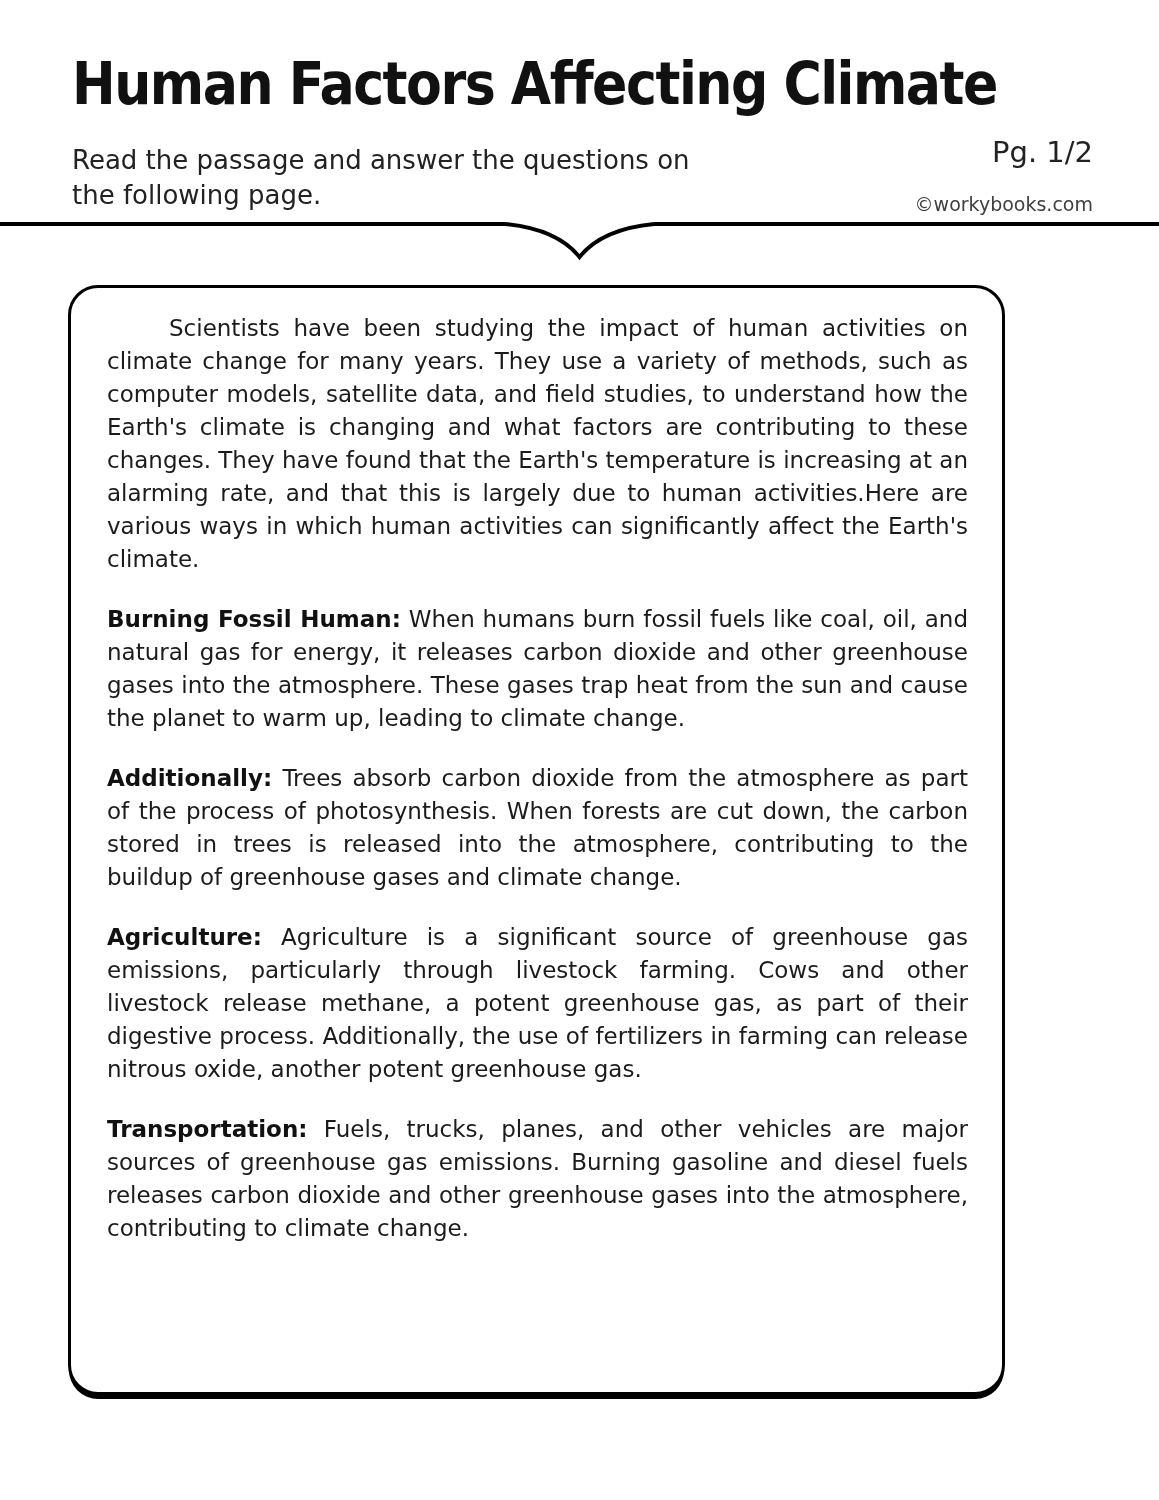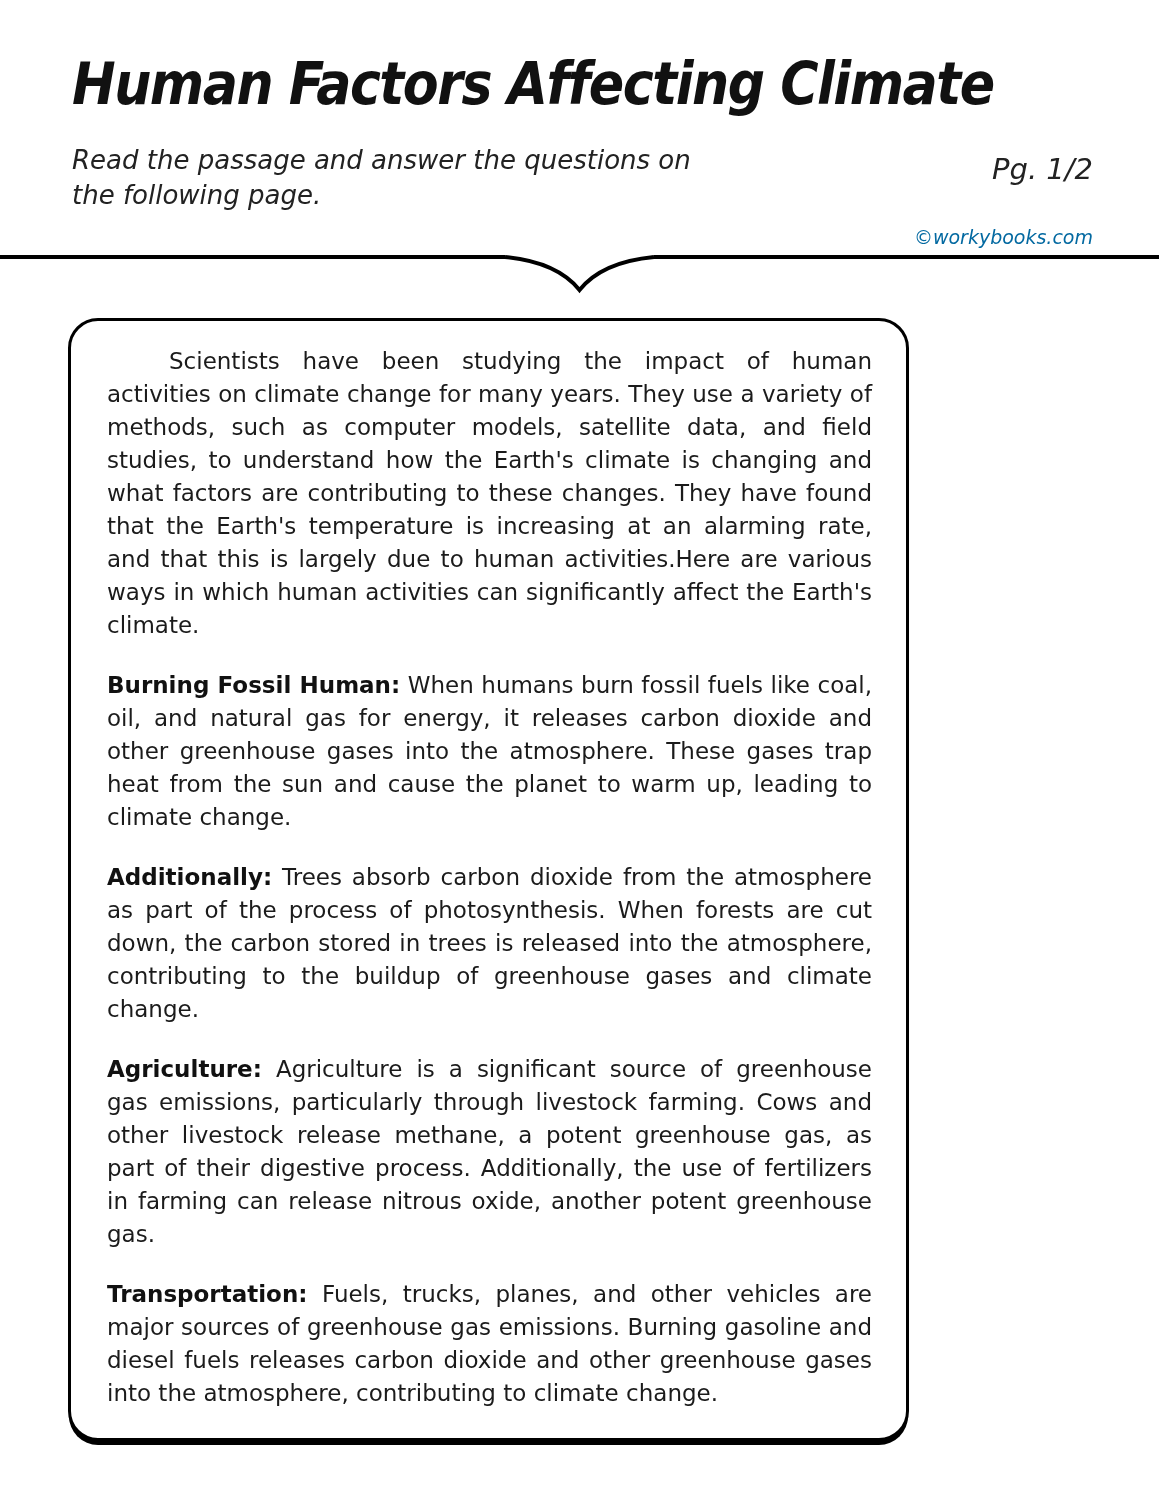--- a/index.html
+++ b/index.html
@@ -6,21 +6,21 @@
   html, body {
     width: 1159px; height: 1500px;
     background: #ffffff;
     font-family: "DejaVu Sans", "Liberation Sans", sans-serif;
     color: #1b1b1b;
     overflow: hidden;
   }
   .page { width: 1159px; height: 1500px; position: relative; background: #fff; }
 
   
-  .header { padding: 54px 64px 0 72px; font-style: italic; }
+  .header { padding: 54px 64px 0 72px; }
   .title {
     font-size: 58px;
     font-weight: 900;
     letter-spacing: -1.5px;
     color: #111;
     line-height: 1.05;
     font-stretch: condensed;
   }
   .sub-row {
     display: flex;
@@ -29,30 +29,30 @@
     margin-top: 16px;
   }
   .instructions {
     font-size: 26px;
     line-height: 35px;
     max-width: 650px;
     color: #222;
     margin-top: 12px;
   }
   .header-right { text-align: right; padding-right: 2px; }
-  .page-indicator { font-size: 29px; color: #222; margin-top: 21px; }
-  .copyright { font-size: 19px; color: #0369a1; margin-top: 40px; }
+  .page-indicator { font-size: 29px; color: #222; margin-top: 4px; }
+  .copyright { font-size: 19px; color: #404040; margin-top: 24px; }
 
   
   .divider-wrap { margin-top: 6px; height: 46px; width: 1159px; }
 
   
   .passage-box {
     margin: 18px 0 0 68px;
-    width: 841px;
+    width: 937px;
     min-height: 1110px;
     border: 3px solid #000;
     border-radius: 30px;
     box-shadow: 0 5px 0 -1px #000;
     padding: 24px 34px 28px 36px;
     background: #fff;
   }
   .passage-box p {
     font-size: 23px;
     line-height: 33px;

